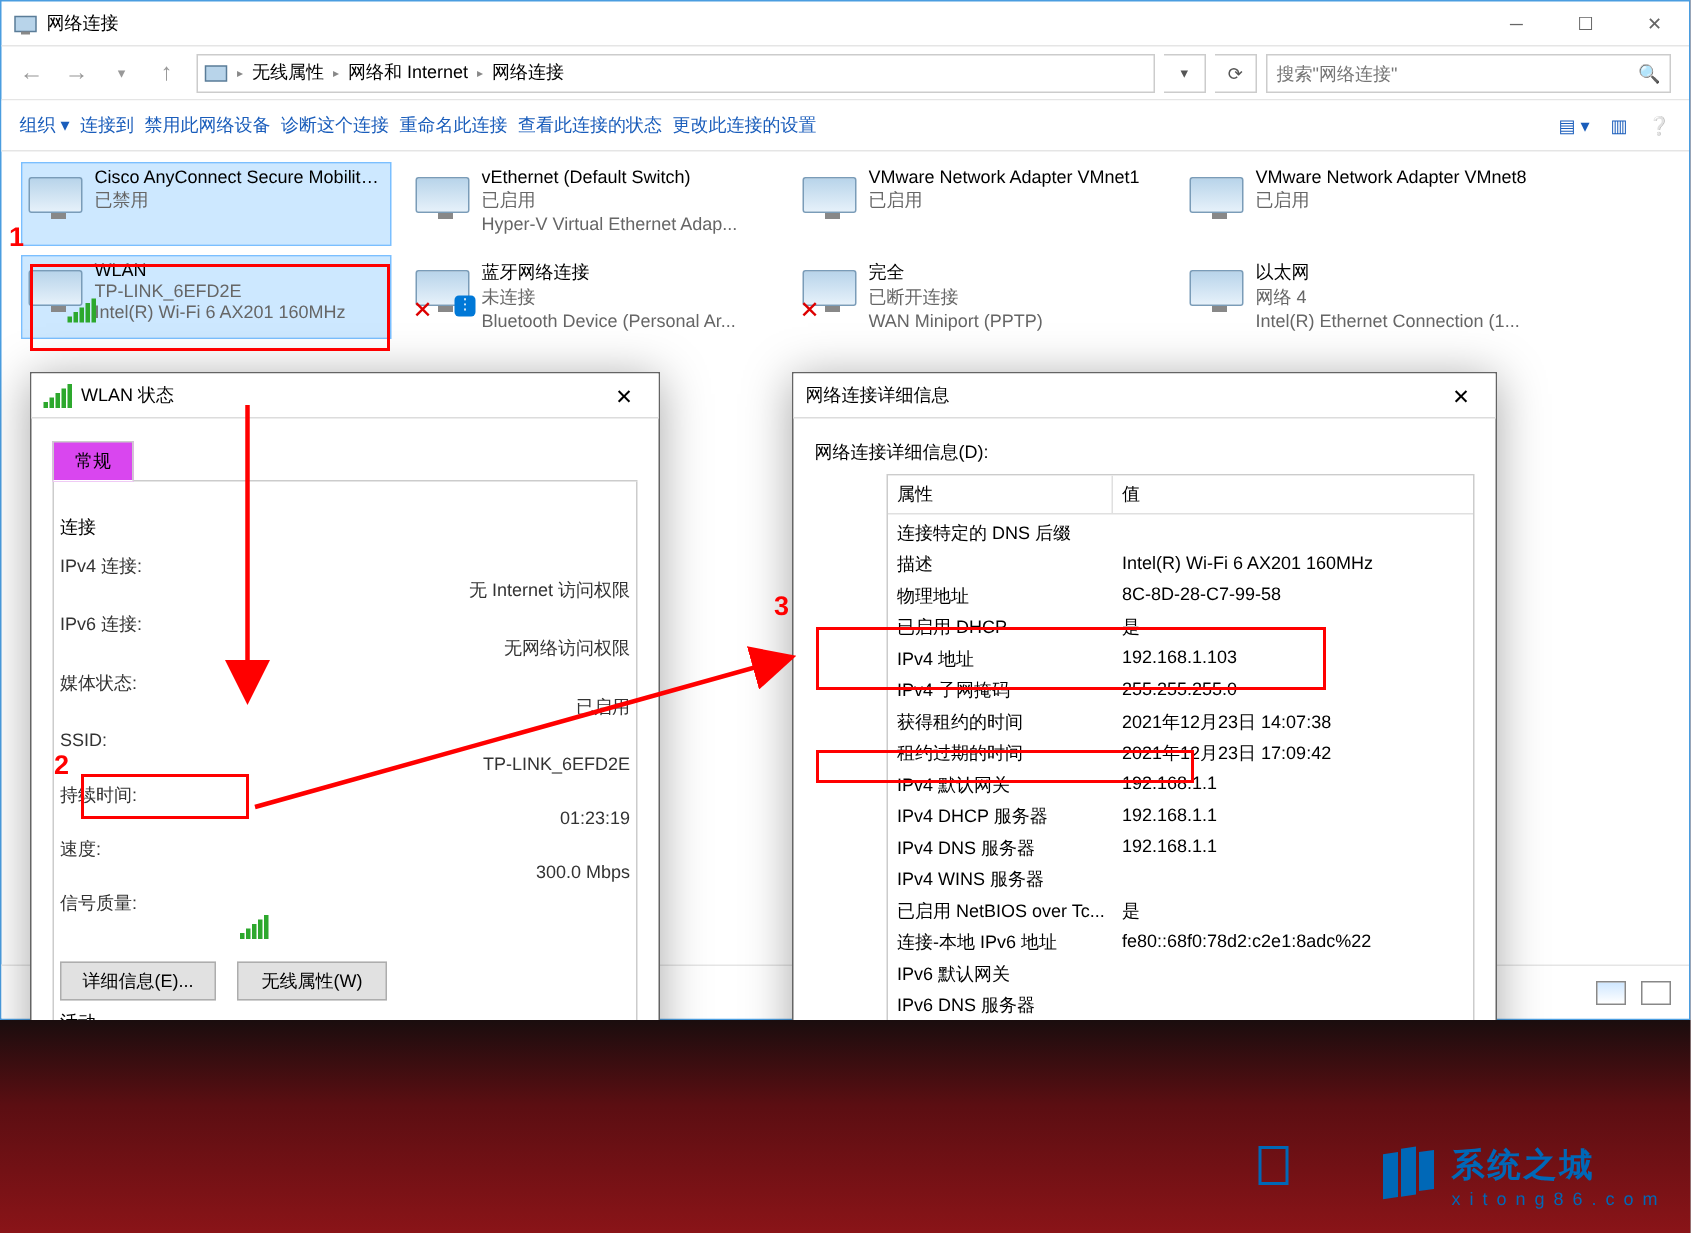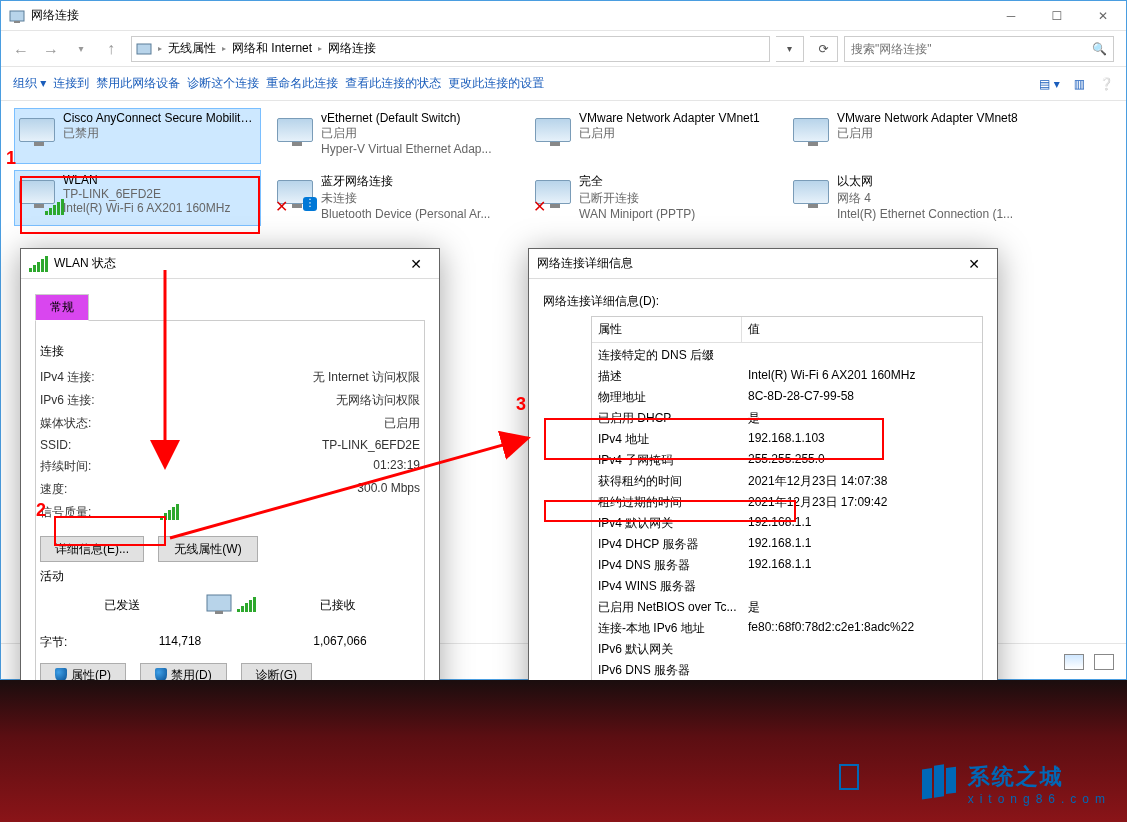--- a/index.html
+++ b/index.html
@@ -33,21 +33,21 @@
 .dialog { position: absolute; background: #fff; border: 1px solid #646464; box-shadow: 0 4px 30px rgba(0,0,0,0.35); font-size: 12px; }
 .dialog-title { height: 30px; display: flex; align-items: center; padding: 0 8px; background: #fff; border-bottom: 1px solid #dcdcdc; }
 .dialog-title .t { flex: 1; }
 .dialog-title .x { width: 30px; text-align: center; color: #000; font-size: 14px; }
 .dialog-body { padding: 14px; }
 .tab-strip { display: flex; border-bottom: 1px solid #ccc; }
 .tab { padding: 4px 14px; border: 1px solid #ccc; border-bottom: 1px solid #fff; background: #d946ef; position: relative; top: 1px; }
 .sec-title { margin: 10px 0 6px; }
 .kv-row { display: flex; padding: 3px 0; }
 .kv-row .k { width: 120px; color: #333; }
-.kv-row .v { flex: 1; text-align: right; color: #333; }
+.kv-row .v { flex: 1; text-align: right; color: #333; margin-top: 16px; }
 .btn { height: 24px; padding: 0 14px; border: 1px solid #adadad; background: #e1e1e1; display: inline-flex; align-items: center; justify-content: center; font-size: 12px; cursor: default; }
 .btn.big { height: 26px; min-width: 100px; }
 .btn-row { display: flex; gap: 14px; margin-top: 12px; }
 .footer-row { display: flex; gap: 14px; margin-top: 12px; }
 .dialog .close-row { display: flex; justify-content: flex-end; margin-top: 14px; }
 .details-table { border: 1px solid #ccc; margin-top: 6px; height: 420px; overflow: hidden; margin-left: 48px; }
 .details-table .hdr { display: flex; border-bottom: 1px solid #e0e0e0; background: #fff; }
 .details-table .hdr div { padding: 4px 6px; }
 .details-table .hdr .c1 { width: 150px; border-right: 1px solid #e0e0e0; }
 .details-table .rows { padding: 2px 0; }

